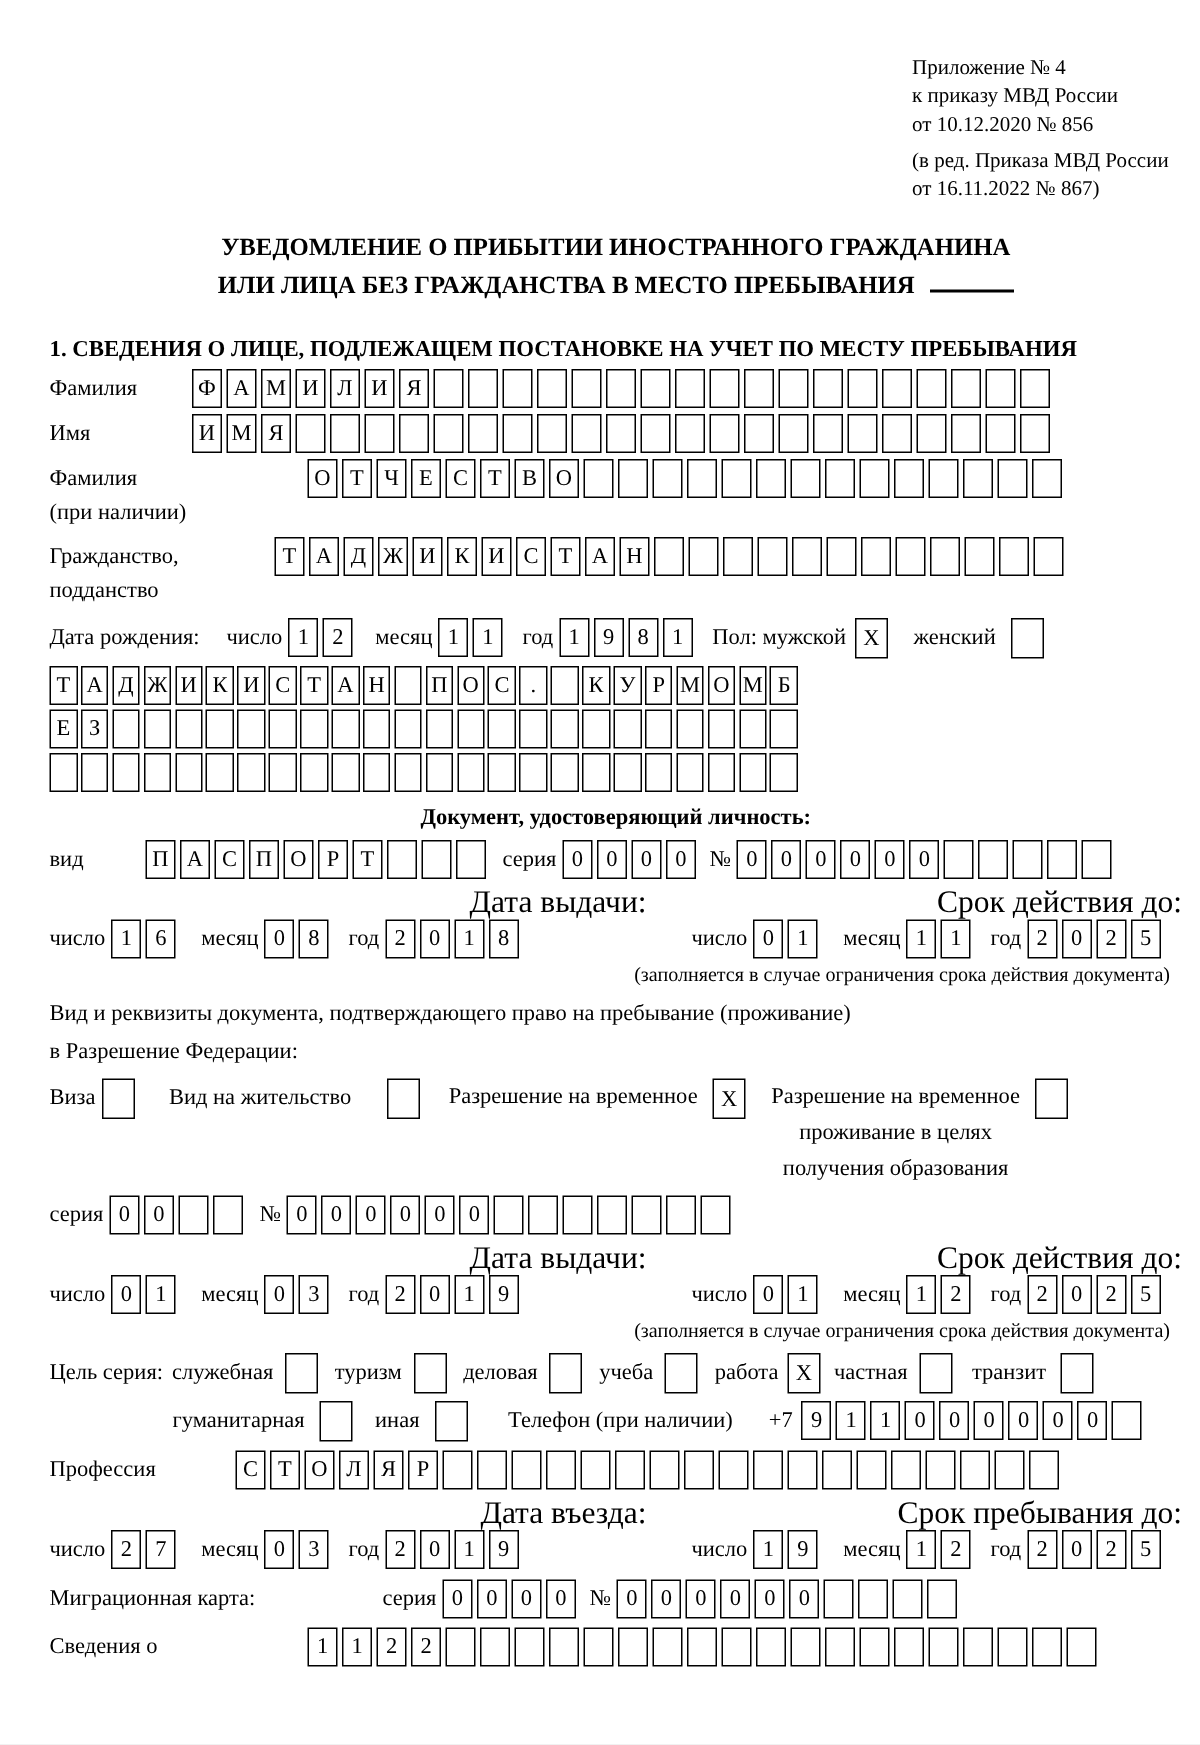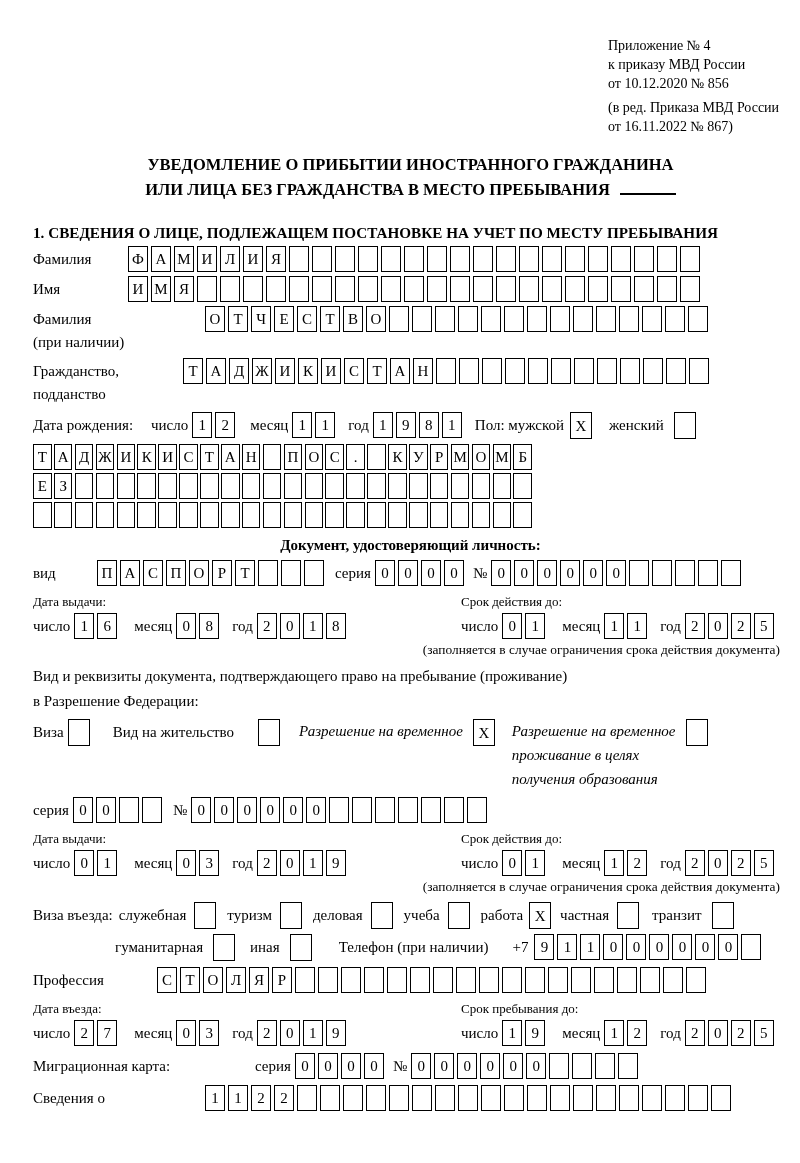--- a/index.html
+++ b/index.html
@@ -29,25 +29,25 @@
   .vstack{display:flex;flex-direction:column;gap:3px;}
   .ml4{margin-left:4px}.ml6{margin-left:6px}.ml8{margin-left:8px}.ml10{margin-left:10px}
   .ml12{margin-left:12px}.ml14{margin-left:14px}.ml16{margin-left:16px}.ml20{margin-left:20px}
   .ml24{margin-left:24px}
   .mr4{margin-right:4px}
 
   .dochead{margin-top:6px;text-align:center;font-weight:bold;font-size:15px;line-height:22px;}
   .dcols{display:flex;margin-top:6px;}
   .dcol-l{width:398px;flex-shrink:0;}
   .dcol-r{flex:1;margin-left:30px;}
-  .dghead{text-align:left;font-size:13px;line-height:19px;}
+  .dghead{text-align:right;font-size:21px;line-height:19px;}
   .dgrow{display:flex;align-items:center;margin-top:2px;white-space:nowrap;}
   .note{text-align:right;font-size:13.4px;line-height:17px;margin-top:2px;padding-right:8px;}
   .para{font-size:15px;line-height:25px;margin-top:6px;}
-  .optcol{display:inline-flex;flex-direction:column;font-size:15px;line-height:24px;flex-shrink:0;font-style:italic;}
+  .optcol{display:inline-flex;flex-direction:column;text-align:center;font-size:15px;line-height:24px;flex-shrink:0;}
 </style>
 </head>
 <body>
 
 <div class="page">
 
   <div class="ref">
     <div>Приложение № 4</div>
     <div>к приказу МВД России</div>
     <div>от 10.12.2020 № 856</div>
@@ -486,21 +486,21 @@
             <span class="cbox">0</span>
             <span class="cbox">2</span>
             <span class="cbox">5</span>
           </span>
       </div>
     </div>
   </div>
   <div class="note">(заполняется в случае ограничения срока действия документа)</div>
 
   <div class="frow" style="margin-top:7px">
-    <span class="lbl">Виза въезда:</span>
+    <span class="lbl">Цель серия:</span>
     <span class="lbl ml6">служебная</span>
     <span class="boxes chk ml8">
         <span class="cbox"></span>
       </span>
     <span class="lbl ml8">туризм</span>
     <span class="boxes chk ml8">
         <span class="cbox"></span>
       </span>
     <span class="lbl ml8">деловая</span>
     <span class="boxes chk ml8">

